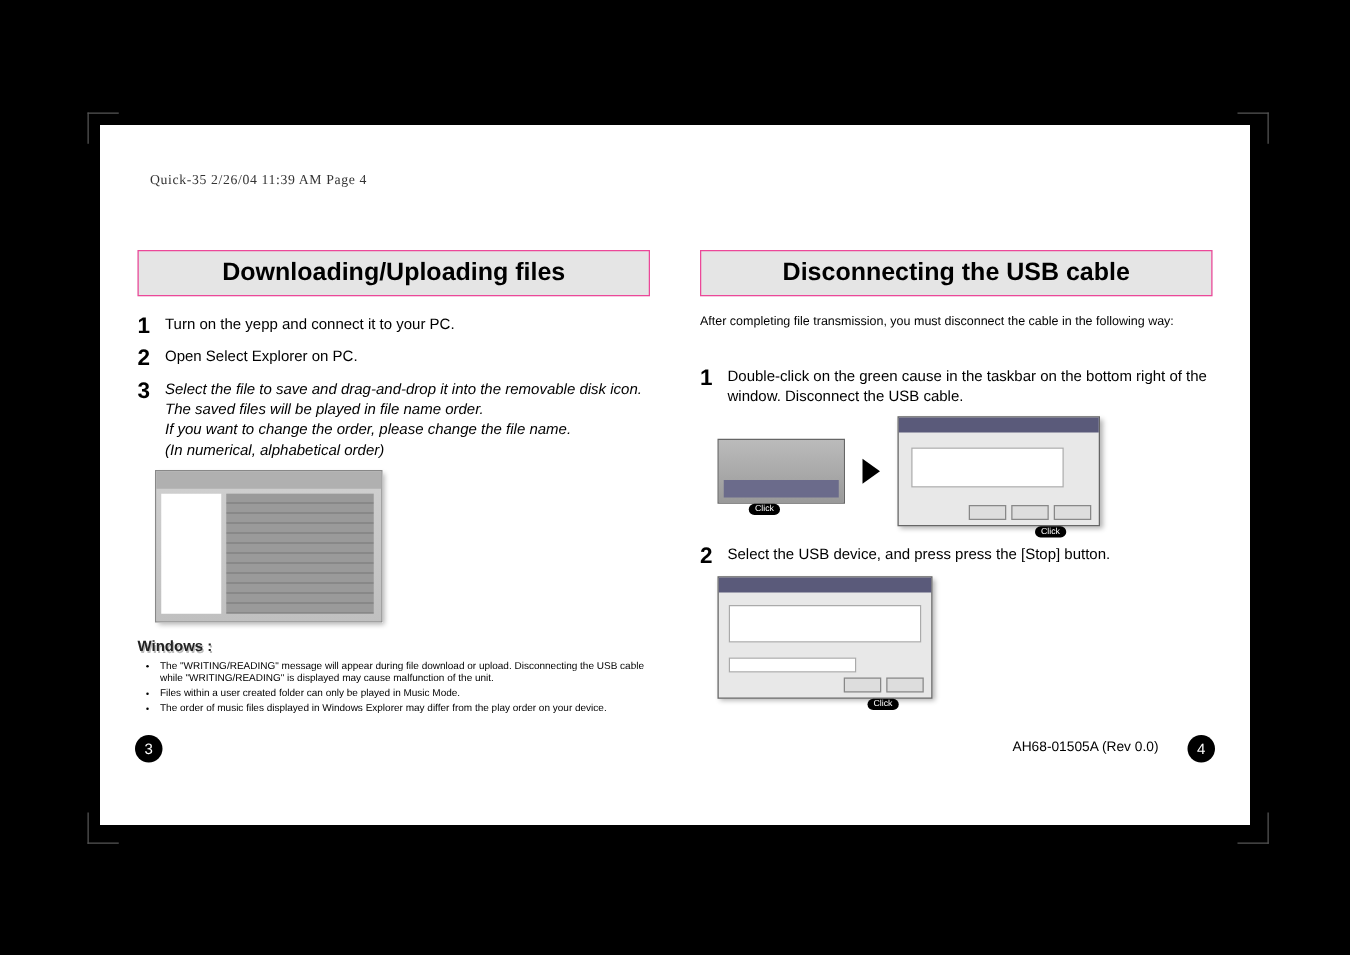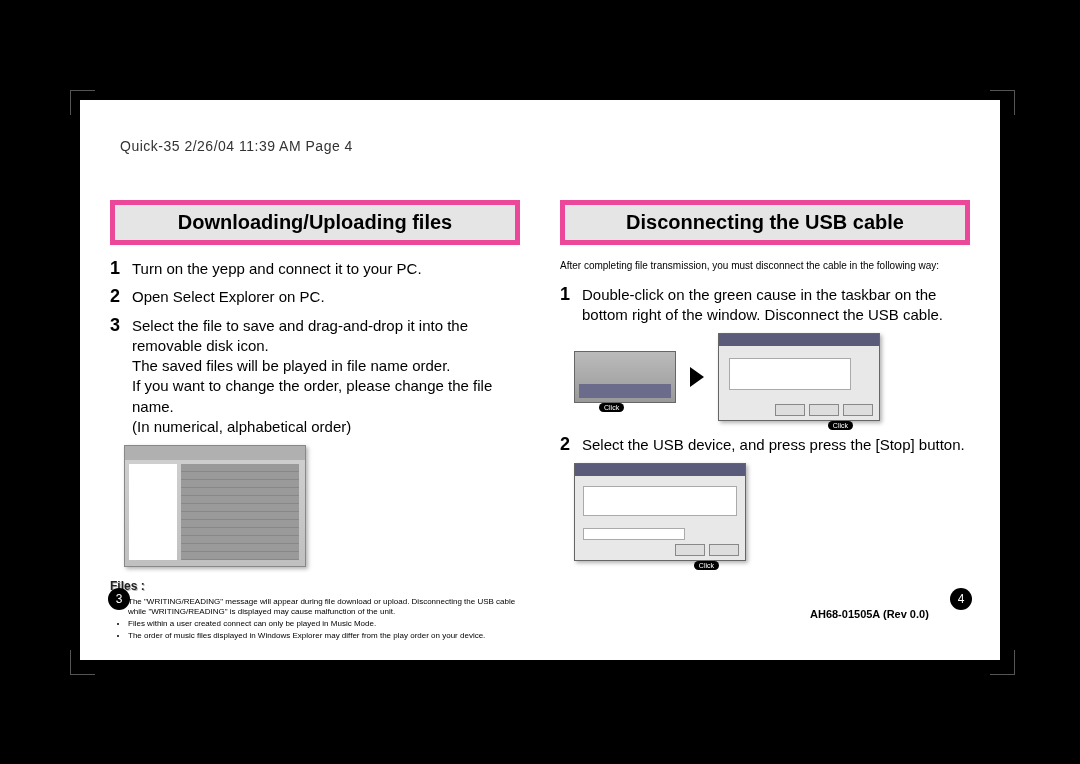--- a/index.html
+++ b/index.html
@@ -18,22 +18,22 @@
     top: 100px;
     width: 920px;
     height: 560px;
     background: #fff;
     box-sizing: border-box;
   }
   .footer-line {
     position: absolute;
     left: 120px;
     top: 138px;
-    font-family: Liberation Sans, sans-serif;
-    font-size: 14px;
+    font-family: Liberation Serif, serif;
+    font-size: 11px;
     color: #333;
     letter-spacing: 0.5px;
     text-align: center;
   }
   .crop-tl, .crop-tr, .crop-bl, .crop-br, .crop-mid-top, .crop-mid-bottom {
     position: absolute;
     width: 24px;
     height: 24px;
   }
   .crop-tl { left: 70px; top: 90px; border-left: 1px solid #555; border-top: 1px solid #555; }
@@ -62,46 +62,46 @@
     left: 110px;
     top: 200px;
     width: 860px;
     display: flex;
     gap: 40px;
   }
   .col {
     width: 410px;
   }
   .section-title {
-    border: 5px solid #ec4899;
+    border: 1px solid #ec4899;
     background: #e5e5e5;
     text-align: center;
     font-size: 20px;
     font-weight: bold;
     padding: 6px 0;
     margin-bottom: 14px;
   }
   .intro {
     font-size: 10px;
-    margin-bottom: 12px;
+    margin-bottom: 28px;
     line-height: 1.35;
   }
   .step {
     display: flex;
     gap: 8px;
     margin-bottom: 8px;
   }
   .step-num {
     font-size: 18px;
     font-weight: bold;
     line-height: 1;
     min-width: 14px;
   }
   .step-text {
-    font-size: 15px;
+    font-size: 12px;
     line-height: 1.35;
   }
   .screenshot-a {
     margin: 6px 0 12px 14px;
     width: 180px;
     height: 120px;
     background: linear-gradient(#d0d0d0,#c0c0c0);
     border: 1px solid #888;
     position: relative;
     box-shadow: 2px 2px 4px rgba(0,0,0,0.3);
@@ -195,23 +195,22 @@
     font-size: 12px;
     display: flex;
     align-items: center;
     justify-content: center;
   }
   .page-num-left { left: 108px; top: 588px; }
   .page-num-right { left: 950px; top: 588px; }
   .doc-rev {
     position: absolute;
     left: 810px;
-    top: 608px;
+    top: 592px;
     font-size: 11px;
-    font-weight: bold;
   }
 </style>
 </head>
 <body>
 
 <div class="crop-tl"></div>
 <div class="crop-tr"></div>
 <div class="crop-bl"></div>
 <div class="crop-br"></div>
 <div class="reg-mark reg-top"></div>
@@ -229,36 +228,36 @@
     <div class="step">
       <div class="step-num">1</div>
       <div class="step-text">Turn on the yepp and connect it to your PC.</div>
     </div>
     <div class="step">
       <div class="step-num">2</div>
       <div class="step-text">Open Select Explorer on PC.</div>
     </div>
     <div class="step">
       <div class="step-num">3</div>
-      <div class="step-text" style="white-space:pre-line;">Select the file to save and drag-and-drop it into the removable disk icon.
+      <div class="step-text" style="white-space:pre-line;font-style:italic;">Select the file to save and drag-and-drop it into the removable disk icon.
 The saved files will be played in file name order.
 If you want to change the order, please change the file name.
 (In numerical, alphabetical order)</div>
     </div>
 
     <div class="screenshot-a">
       <div class="titlebar"></div>
       <div class="sidebar"></div>
       <div class="filelist"></div>
     </div>
 
-    <div class="notice-title">Files :</div>
+    <div class="notice-title">Windows :</div>
     <ul class="notice-list">
       <li>The "WRITING/READING" message will appear during file download or upload. Disconnecting the USB cable while "WRITING/READING" is displayed may cause malfunction of the unit.</li>
-      <li>Files within a user created connect can only be played in Music Mode.</li>
+      <li>Files within a user created folder can only be played in Music Mode.</li>
       <li>The order of music files displayed in Windows Explorer may differ from the play order on your device.</li>
     </ul>
   </div>
 
   <div class="col">
     <div class="section-title">Disconnecting the USB cable</div>
     <div class="intro">After completing file transmission, you must disconnect the cable in the following way:</div>
 
     <div class="step">
       <div class="step-num">1</div>

